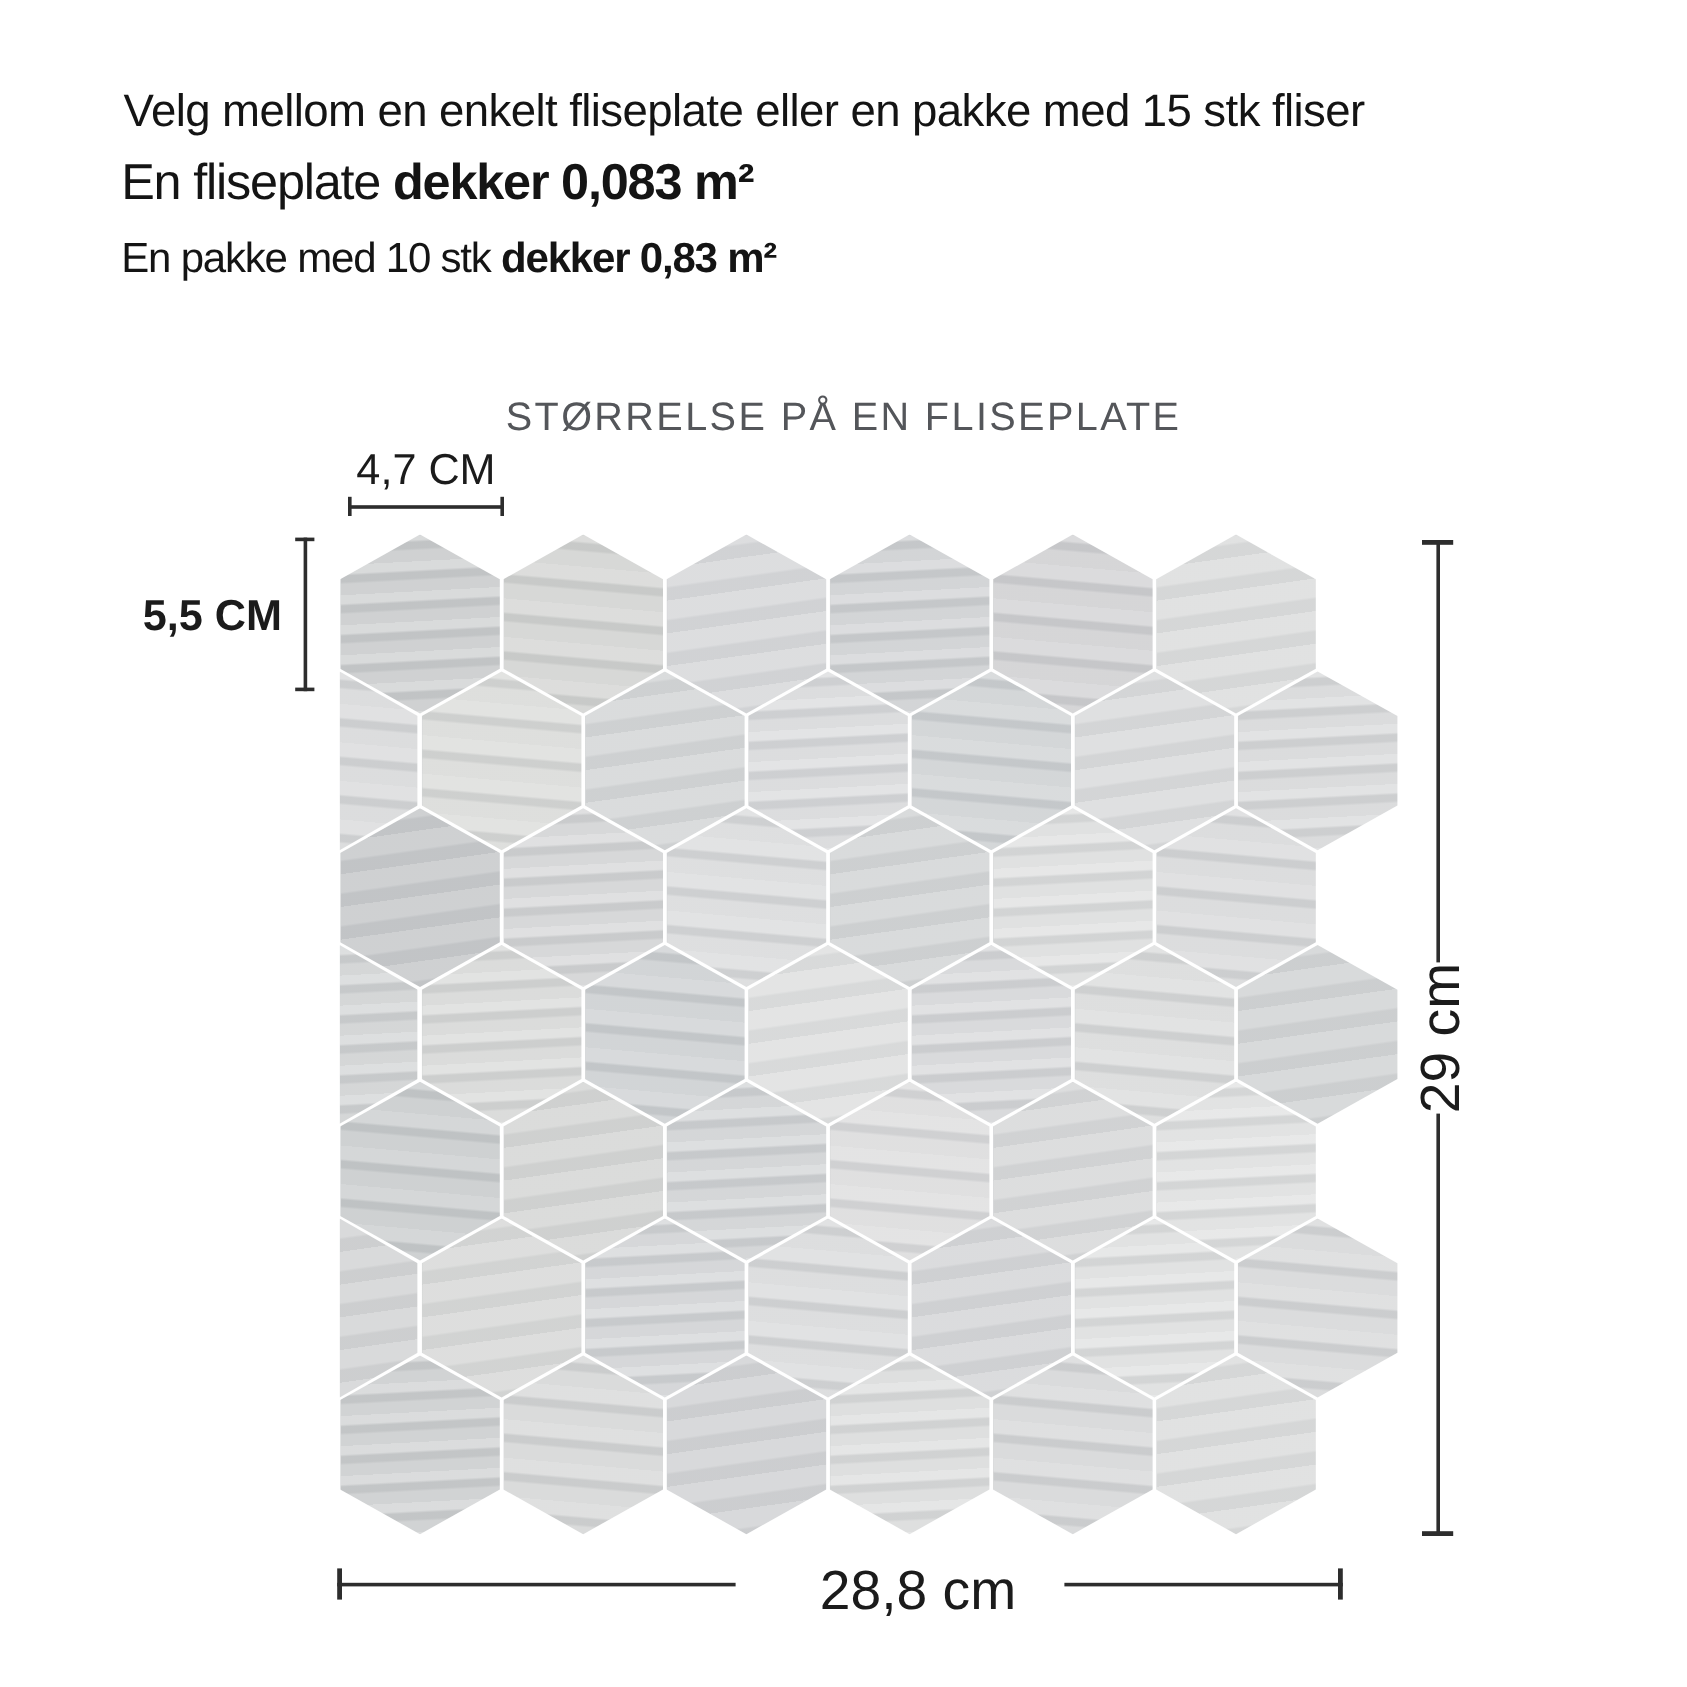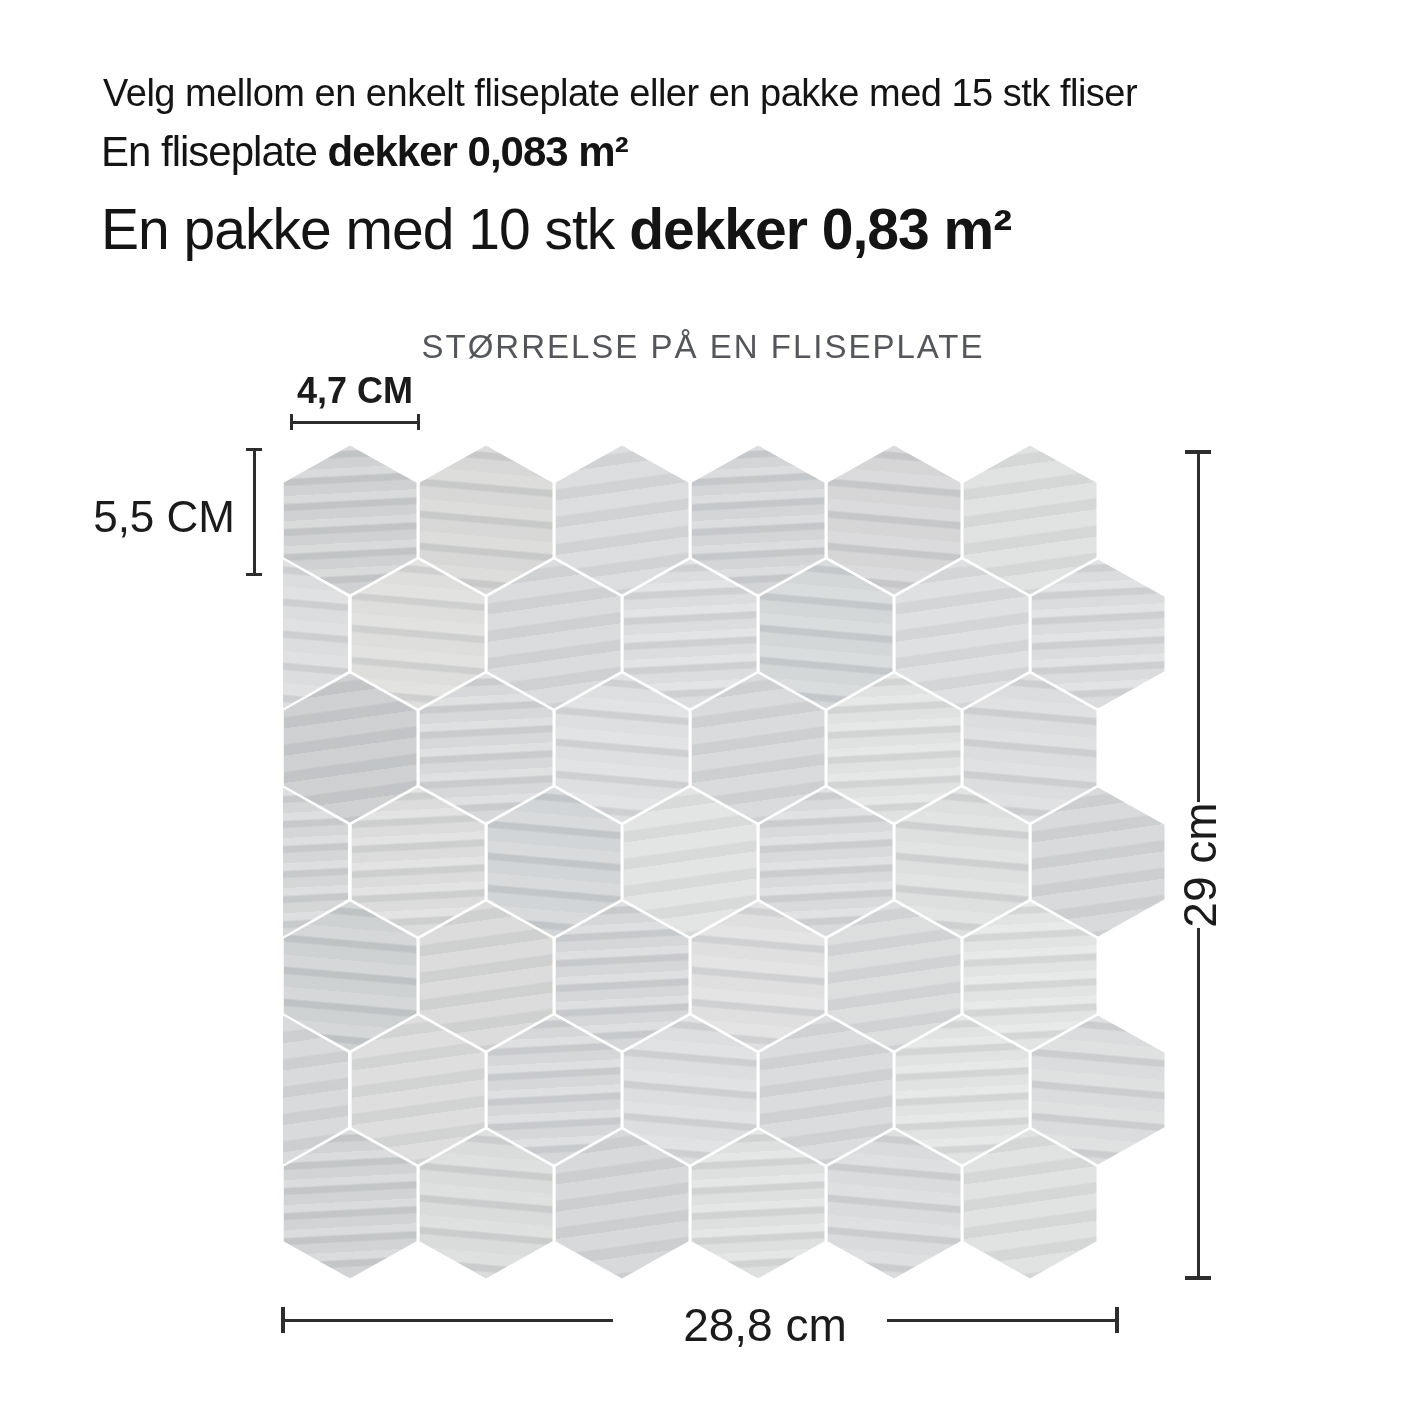--- a/index.html
+++ b/index.html
@@ -6,46 +6,46 @@
   body{
     width:1406px;height:1406px;background:#ffffff;position:relative;
     font-family:"Liberation Sans","DejaVu Sans",sans-serif;color:#1b1b1b;
     overflow:hidden;
   }
   .abs{position:absolute;}
 
   
   .intro-line1{left:103px;top:72px;font-size:38px;letter-spacing:-0.5px;color:#141414;}
   .intro-line2{left:101px;top:128px;font-size:42px;letter-spacing:-1px;color:#141414;}
-  .intro-line3{left:101px;top:196px;font-size:57px;letter-spacing:-1px;color:#141414;}
+  .intro-line3{left:101px;top:196px;font-size:35px;letter-spacing:-1px;color:#141414;}
   .intro-bold{font-weight:700;}
 
   
   .diagram-title{
     left:0;top:328px;width:1406px;text-align:center;
     font-size:33px;letter-spacing:2px;color:#54565a;
   }
 
   
   .dim{color:#1b1b1b;}
   .dim-line{background:#2d2d2d;position:absolute;}
 
   
   .ruler-tilewidth{left:290px;top:414px;width:130px;height:16px;}
   .ruler-tilewidth .bar{left:0;top:7px;width:130px;height:3px;}
   .ruler-tilewidth .tick-l{left:0;top:0;width:3px;height:16px;}
   .ruler-tilewidth .tick-r{left:127px;top:0;width:3px;height:16px;}
-  .label-tilewidth{left:280px;top:370px;width:150px;text-align:center;font-size:36px;font-weight:700;}
+  .label-tilewidth{left:280px;top:370px;width:150px;text-align:center;font-size:36px;font-weight:400;}
 
   
   .ruler-tileheight{left:246px;top:448px;width:16px;height:128px;}
   .ruler-tileheight .bar{left:7px;top:0;width:3px;height:128px;}
   .ruler-tileheight .tick-t{left:0;top:0;width:16px;height:3px;}
   .ruler-tileheight .tick-b{left:0;top:125px;width:16px;height:3px;}
-  .label-tileheight{left:60px;top:492px;width:175px;text-align:right;font-size:44px;font-weight:400;}
+  .label-tileheight{left:60px;top:492px;width:175px;text-align:right;font-size:36px;font-weight:700;}
 
   
   .ruler-sheetheight{left:1184px;top:450px;width:28px;height:830px;}
   .ruler-sheetheight .seg-top{left:13px;top:0;width:3px;height:352px;}
   .ruler-sheetheight .seg-bot{left:13px;top:478px;width:3px;height:352px;}
   .ruler-sheetheight .tick-t{left:1px;top:0;width:26px;height:4px;}
   .ruler-sheetheight .tick-b{left:1px;top:826px;width:26px;height:4px;}
   .label-sheetheight{
     left:1098px;top:840px;width:200px;height:50px;
     font-size:46px;text-align:center;

